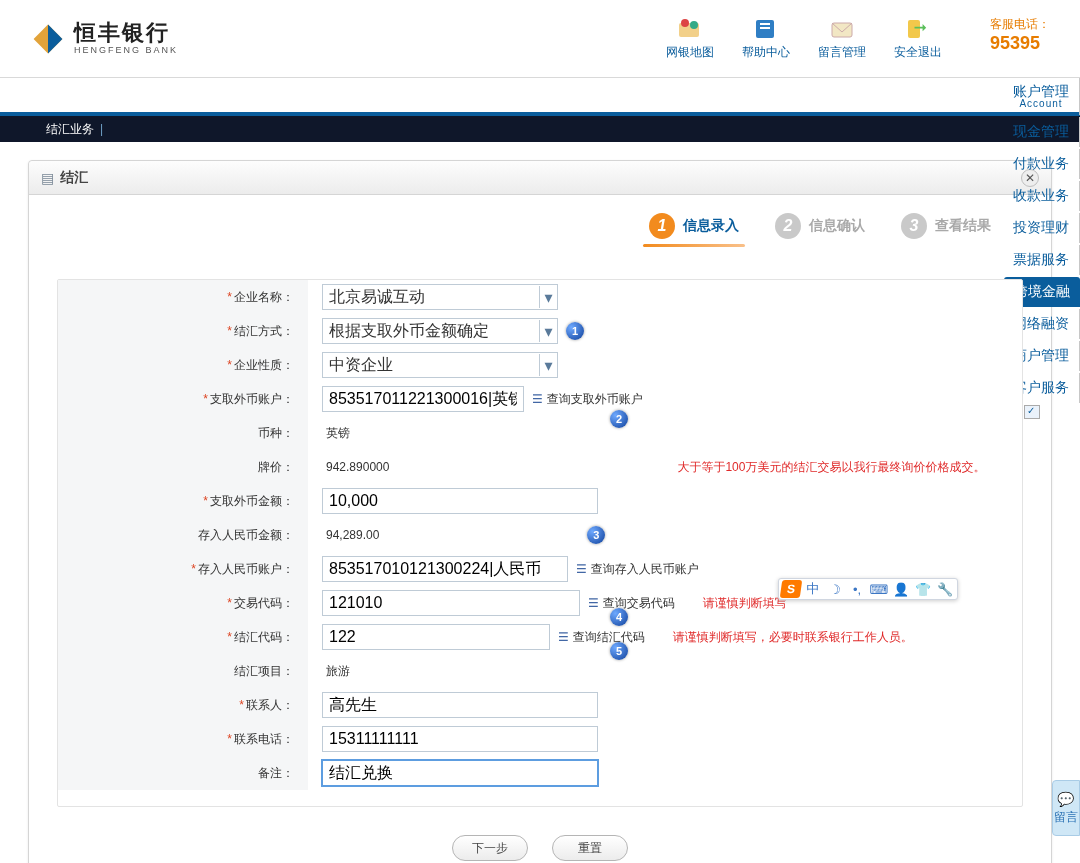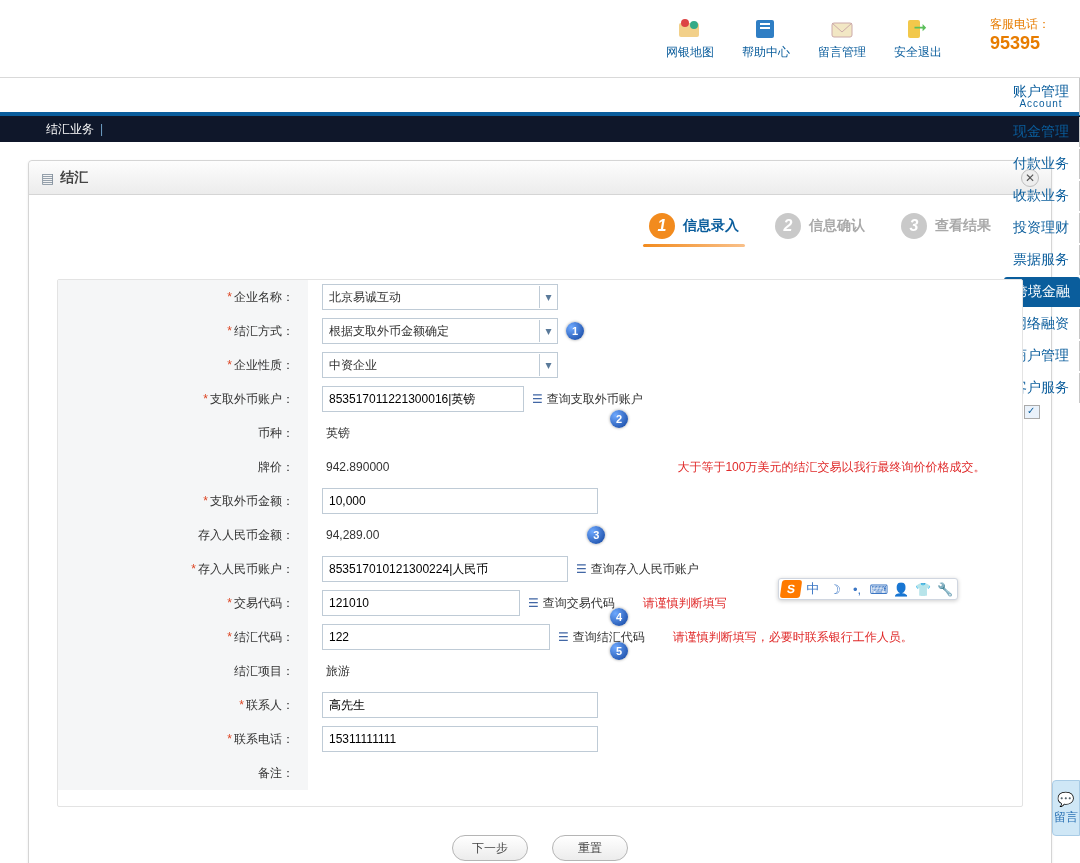--- a/index.html
+++ b/index.html
@@ -64,21 +64,21 @@
   .step.active:after { content:""; position:absolute; left:-6px; right:-6px; bottom:-8px; height:3px; background:linear-gradient(to right,#f28b1e,#f9c089); border-radius:2px;}
   .step.inactive .num { background:#c9c9c9; color:#fff;}
   .step.inactive .txt { color:#a9a9a9; }
 
   
   .formwrap { margin: 30px 28px 0; border:1px solid #e3e3e3; background:#fff; border-radius:2px; padding: 0 0 16px 0; }
   .form-row { display:grid; grid-template-columns: 250px 1fr; align-items:center; min-height:34px; }
   .label-cell { background:#f5f6f7; padding:8px 14px 8px 0; text-align:right; height:100%; display:flex; align-items:center; justify-content:flex-end; color:#333;}
   .label-cell .req { color:#d42; margin-right:2px;}
   .field-cell { padding:4px 14px; display:flex; align-items:center; gap:8px; flex-wrap:wrap;}
-  .sel, .txt-input { border:1px solid #bfcbd6; height:24px; padding:12px 6px; font-family:inherit; font-size:12px; background:#fff; }
+  .sel, .txt-input { border:1px solid #bfcbd6; height:24px; padding:12px 6px; font-family:inherit; font-size:16px; background:#fff; }
   .sel { width:236px; display:flex; align-items:center; justify-content:space-between; cursor:pointer;}
   .sel .caret { width:18px; height:22px; border-left:1px solid #bfcbd6; display:flex; align-items:center; justify-content:center; color:#5a7a9a; margin-right:-6px;}
   .txt-input { width:276px; }
   .static-val { padding-left:4px; color:#333; }
   .lookup { display:flex; align-items:center; gap:4px; cursor:pointer; color:#333; }
   .lookup .li-ico { color:#4267a5; font-size:12px;}
   .hint-red { color:#e02a2a; margin-left: 20px; }
   .annot { width:18px; height:18px; border-radius:50%; background:radial-gradient(circle at 30% 30%,#6ea9ff,#0e3f9a); color:#fff; font-size:11px; font-weight:700; display:inline-flex; align-items:center; justify-content:center; box-shadow:0 0 3px rgba(0,0,0,.4);}
 
   .btn-row { display:flex; justify-content:center; gap:24px; padding-top:28px;}
@@ -90,20 +90,32 @@
   .ime .c { width:20px; height:18px; display:flex; align-items:center; justify-content:center; color:#3b76c4; font-size:13px;}
 
   
   .side-fb { position:fixed; right:0; top:780px; width:28px; height:56px; background:#cfe7f6; border:1px solid #a9cce6; border-radius:4px 0 0 4px; display:flex; align-items:center; justify-content:center; flex-direction:column; color:#2b72b4; font-size:12px; cursor:pointer; gap:2px;}
   .side-fb .bubble { font-size:14px;}
 </style>
 </head>
 <body>
 
 <div class="topbar">
+  <div class="logo-block">
+    <div class="logo-mark">
+      <svg viewBox="0 0 40 40">
+          <polygon points="20,4 36,20 20,36 4,20" fill="#e2a33a"></polygon>
+          <polygon points="20,4 36,20 20,36 20,20" fill="#0a5d9c"></polygon>
+        </svg>
+    </div>
+    <div class="logo-text">
+      <div class="cn">恒丰银行</div>
+      <div class="en">HENGFENG BANK</div>
+    </div>
+  </div>
   <div class="top-icons">
     <div class="top-icon">
       <div class="ico">
           <svg width="26" height="24">
             <rect x="2" y="6" width="20" height="14" rx="2" fill="#f2d08a"></rect>
             <circle cx="8" cy="6" r="4" fill="#d44"></circle>
             <circle cx="17" cy="8" r="4" fill="#3a8"></circle>
           </svg>
         </div>
       <div class="lbl">网银地图</div>
@@ -300,21 +312,21 @@
               </span>
           </div>
           </div>
 
         <div class="form-row">
             <div class="label-cell">
               <span class="req">*</span>
               <span>交易代码：</span>
             </div>
           <div class="field-cell">
-            <input class="txt-input" style="width: 198px;" value="121010">
+            <input class="txt-input" style="width: 258px;" value="121010">
             <span class="lookup">
                 <span class="li-ico">☰</span>
                 <span>查询交易代码</span>
               </span>
             <span class="hint-red">请谨慎判断填写</span>
           </div>
           </div>
         <div style="position:absolute; left:552px; top:328px;"><span class="annot">4</span></div>
 
         <div class="form-row">
@@ -358,20 +370,23 @@
               <span>联系电话：</span>
             </div>
           <div class="field-cell">
               <input class="txt-input" value="15311111111" style="">
             </div>
           </div>
 
         <div class="form-row">
             <div class="label-cell">
               <span>备注：</span>
+            </div>
+          <div class="field-cell">
+              <input class="txt-input" style="border-color: rgb(93, 157, 224); outline: rgb(93, 157, 224) solid 1px;" value="结汇兑换">
             </div>
           </div>
 
         <div class="ime" style="left:720px; top:298px;">
           <div class="s">S</div>
           <div class="c">中</div>
           <div class="c">☽</div>
           <div class="c">•,</div>
           <div class="c">⌨</div>
           <div class="c">👤</div>

